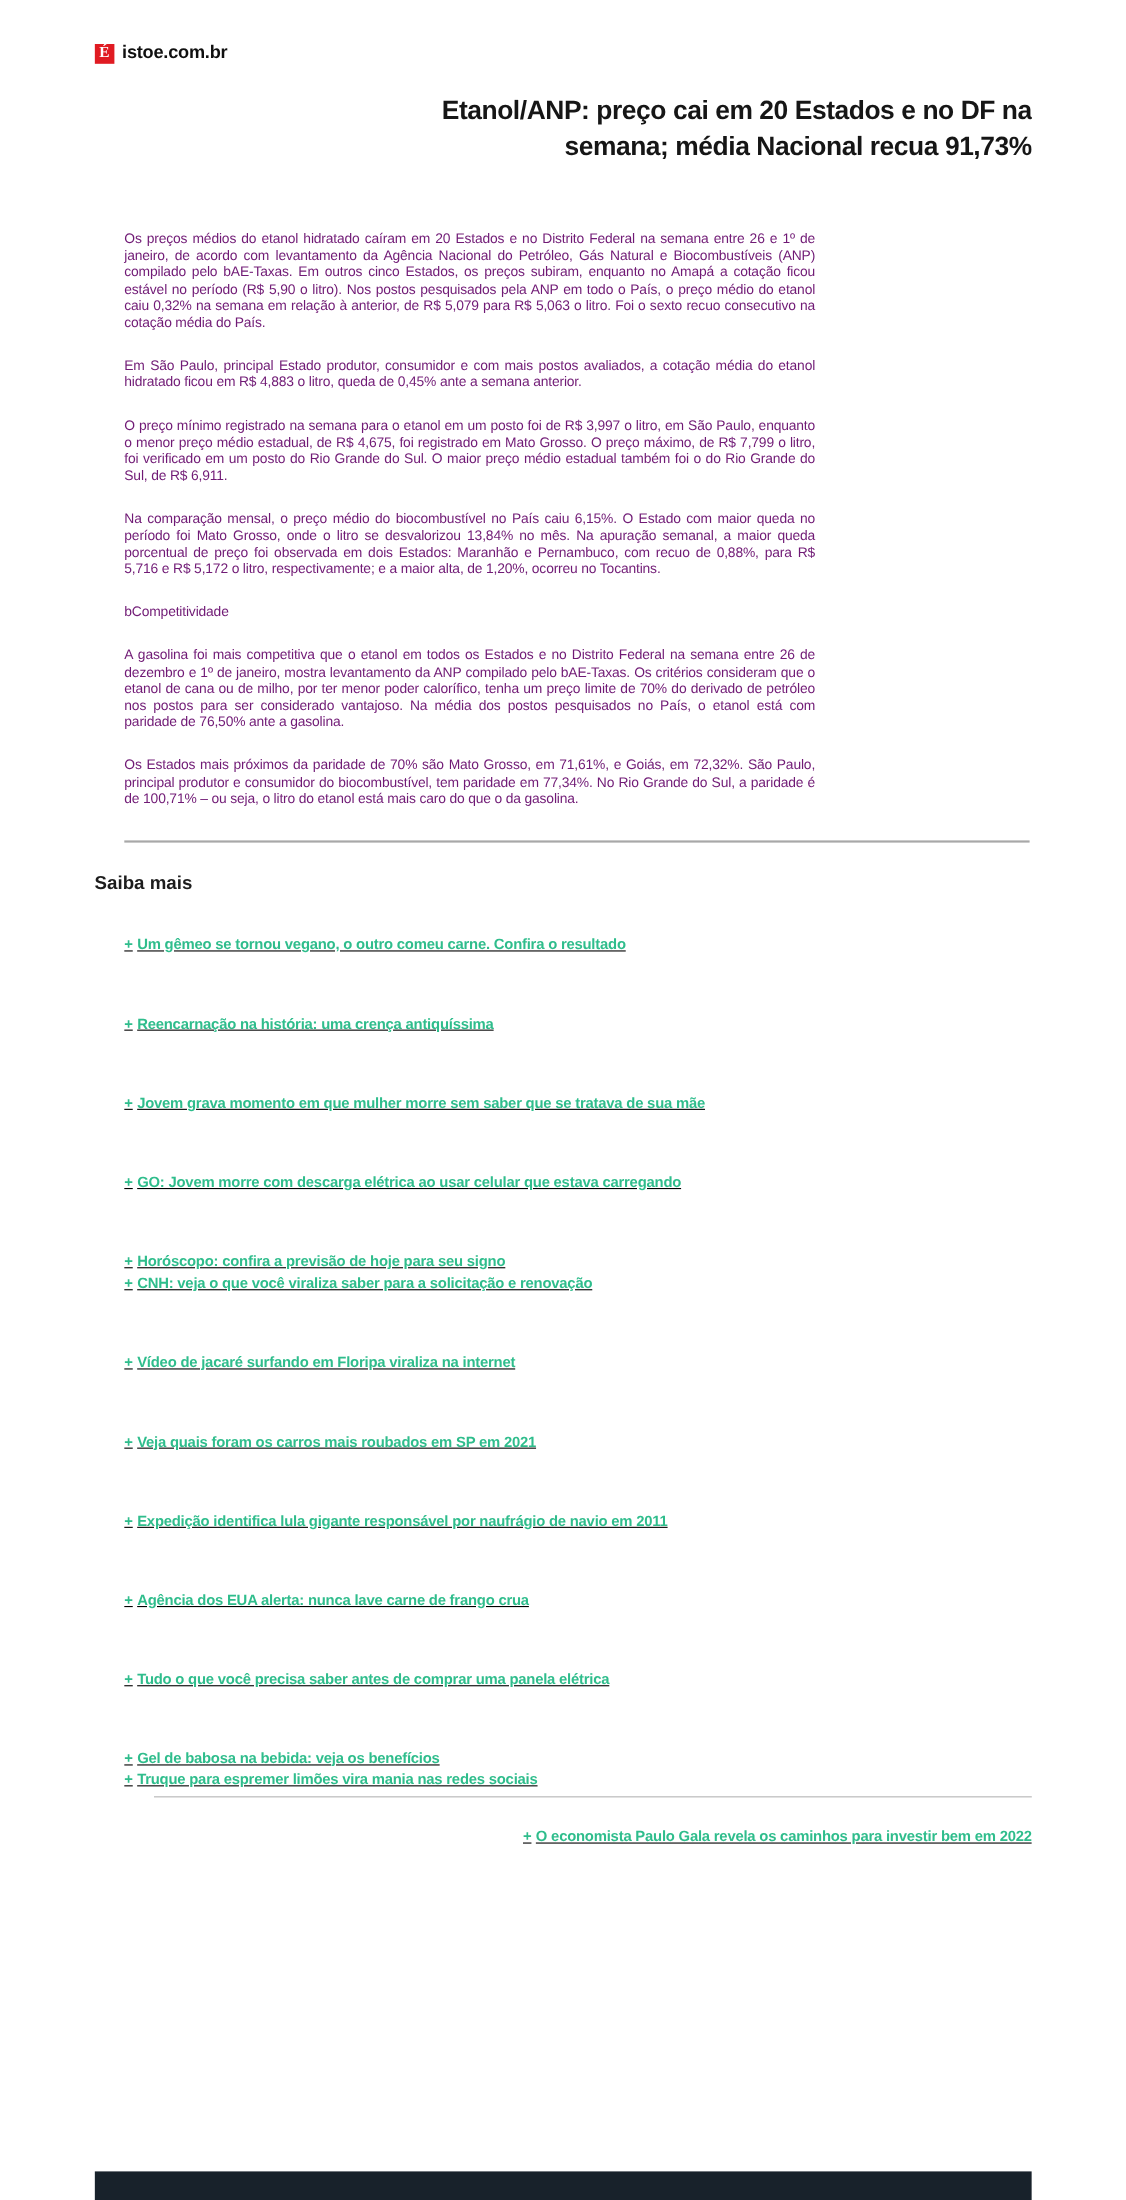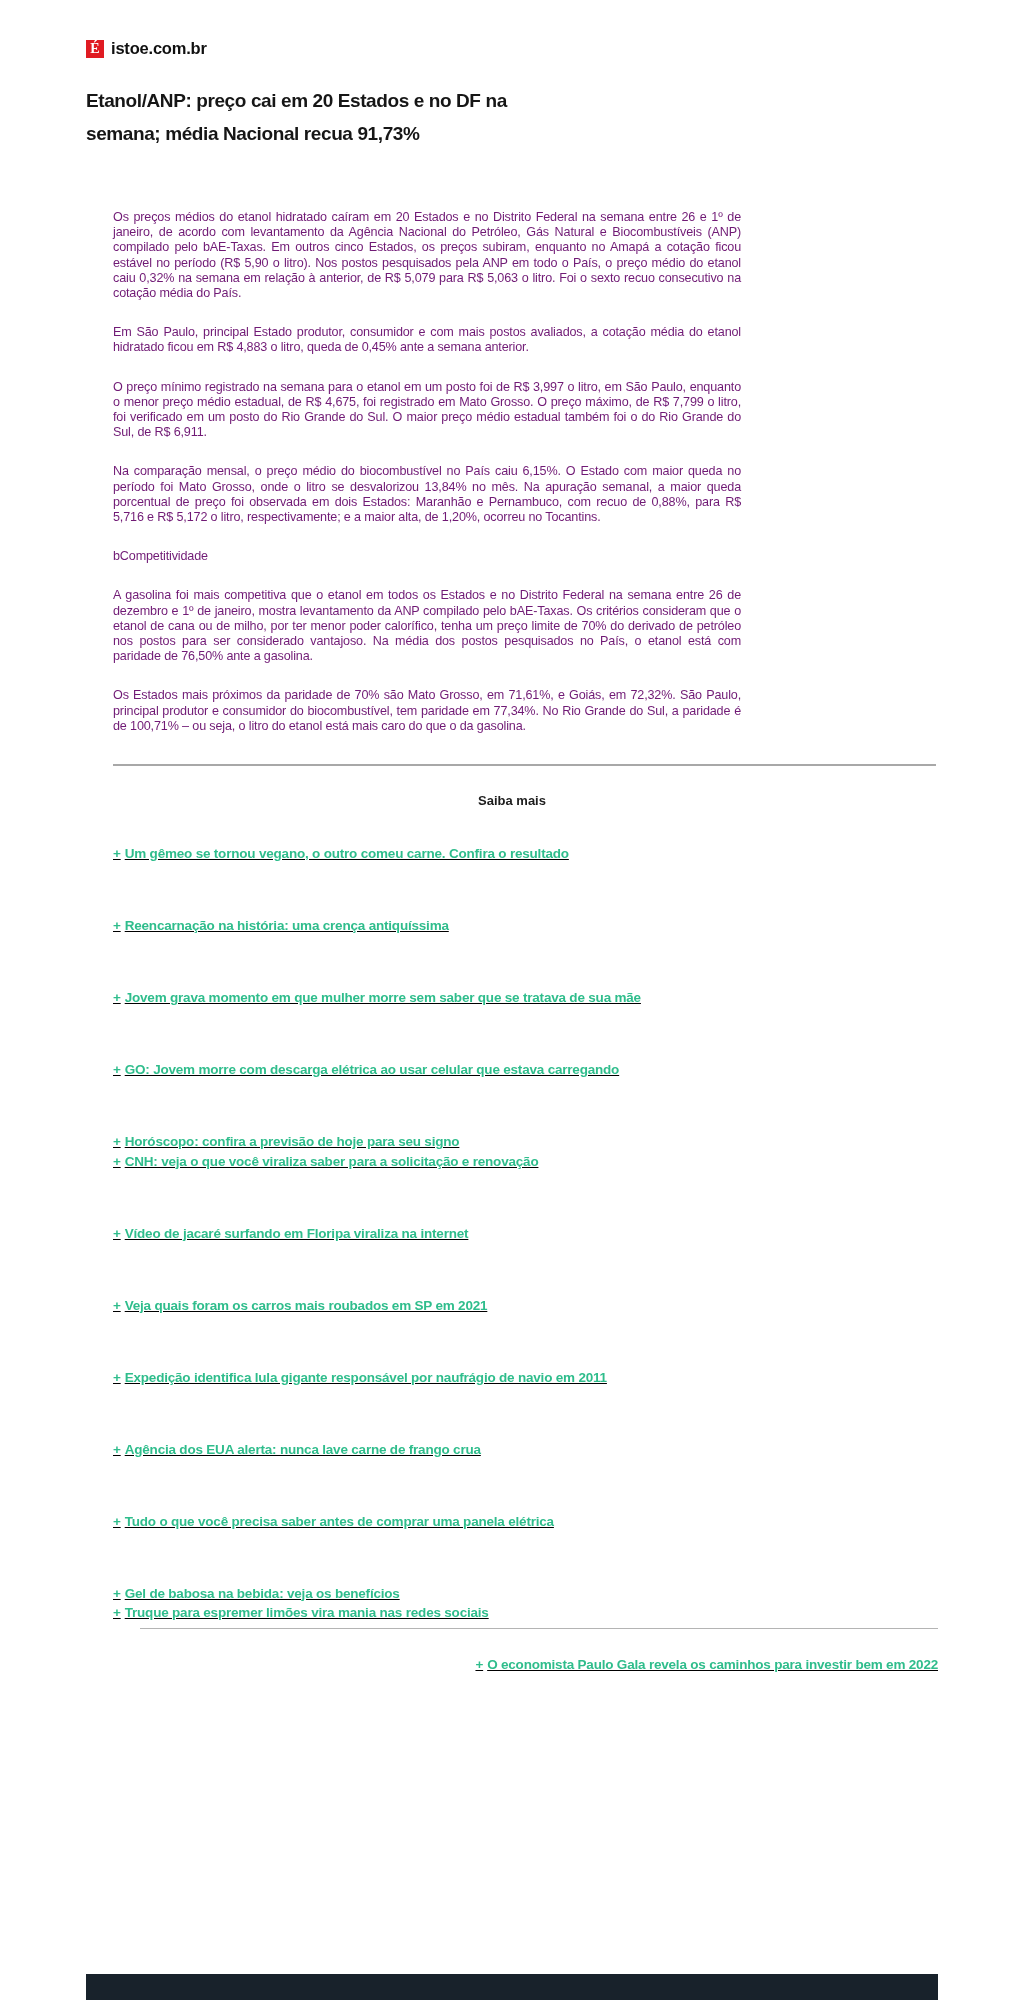--- a/index.html
+++ b/index.html
@@ -5,34 +5,34 @@
   html,body { margin:0; padding:0; background:#ffffff; }
   body { font-family:"Liberation Sans","DejaVu Sans",sans-serif; }
   .page { position:relative; width:852px; height:2000px; margin:0 auto; background:#ffffff; overflow:hidden; }
 
   
   .brand { padding-top:39px; display:flex; align-items:center; gap:7px; cursor:pointer; }
   .logo-box { width:18px; height:18px; background:#e01b22; color:#ffffff; display:flex; align-items:center; justify-content:center; font-family:"Liberation Serif","DejaVu Serif",serif; font-weight:bold; font-size:14px; line-height:1; }
   .site-name { font-size:16.5px; font-weight:bold; color:#101010; letter-spacing:-0.2px; }
 
   
-  .headline { margin:26px 0 0 0; text-align:left; font-size:19px; line-height:33px; font-weight:bold; color:#161616; letter-spacing:-0.4px; }
+  .headline { margin:26px 0 0 0; text-align:right; font-size:24px; line-height:33px; font-weight:bold; color:#161616; letter-spacing:-0.4px; }
   .headline span { display:block; }
 
   
   .article-body { margin:60px 0 0 27px; width:628px; }
   .article-body p { margin:0 0 24px 0; font-size:12.6px; line-height:15.2px; color:#701a75; text-align:justify; letter-spacing:-0.15px; }
 
   
   .rule { border:none; margin:0; }
   .rule-top { border-top:2px solid #a8a8a8; margin:30px 0 0 27px; width:823px; }
   .rule-thin { border-top:1px solid #b4b4b4; margin:0 0 0 27px; width:823px; }
 
   
-  .saiba { margin-top:27px; text-align:center; font-size:13px; font-weight:bold; color:#1d1d1d; }
+  .saiba { margin-top:27px; text-align:left; font-size:17px; font-weight:bold; color:#1d1d1d; }
 
   
   .links { margin:36px 0 0 27px; }
   .group { margin-bottom:52.5px;text-decoration:underline; }
   .group.tight { margin-bottom:5px; }
   .group.after-rule { margin-top:26px; margin-bottom:0;text-align:right; }
   .rlink { display:block; color:#2fbd8c; font-weight:bold; font-size:13.5px; line-height:19.5px; text-decoration:none; cursor:pointer; letter-spacing:-0.2px; }
   .rlink .plus { margin-right:4px; }
 
   

